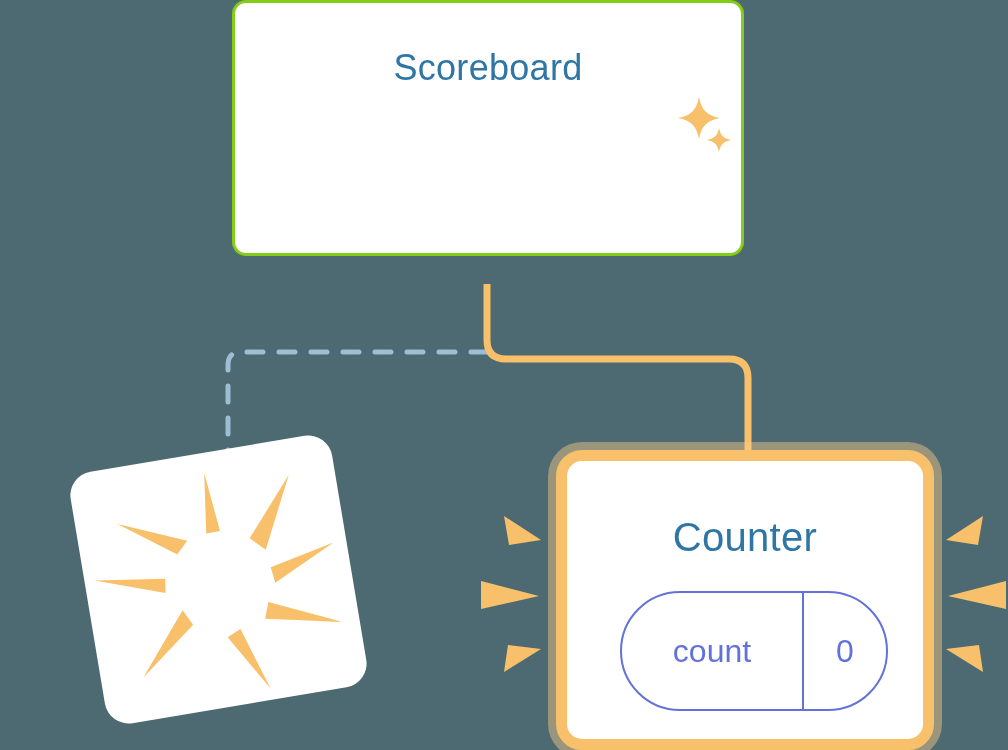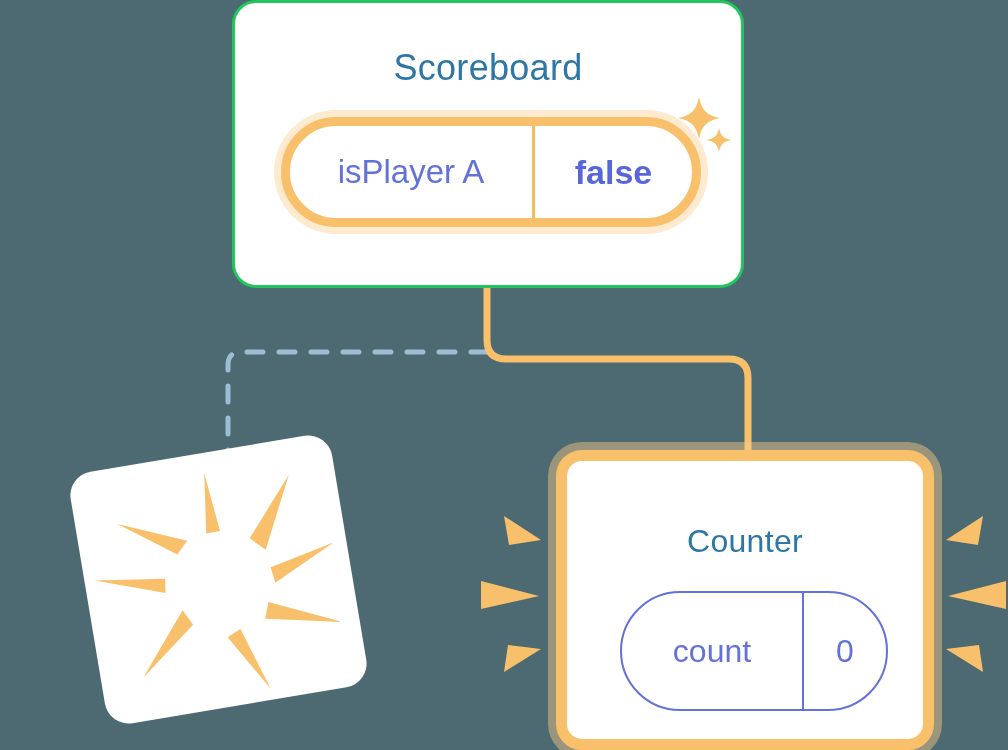--- a/index.html
+++ b/index.html
@@ -17,24 +17,24 @@
     background: #4d6a72;
     overflow: hidden;
   }
 
   
   .card-scoreboard {
     position: absolute;
     left: 232px;
     top: 0px;
     width: 512px;
-    height: 288px;
-    background: #ffffff;
-    border: 3px solid #22c55e;
-    border-radius: 24px;
+    height: 256px;
+    background: #ffffff;
+    border: 3px solid #84cc16;
+    border-radius: 14px;
     box-sizing: border-box;
     z-index: 5;
   }
   .card-title-blue {
     position: absolute;
     left: 0;
     right: 0;
     top: 44px;
     text-align: center;
     font-size: 36px;
@@ -95,22 +95,22 @@
     width: 378px;
     height: 300px;
     background: #ffffff;
     border: 11px solid #f8c06a;
     border-radius: 26px;
     box-sizing: border-box;
     box-shadow: 0 0 0 8px rgba(250, 203, 136, 0.45);
     z-index: 5;
   }
   .card-counter .card-title-blue {
-    top: 62px;
-    font-size: 32px;
+    top: 54px;
+    font-size: 40px;
   }
 
   
   .pill-plain {
     position: absolute;
     left: 53px;
     top: 130px;
     width: 268px;
     height: 120px;
     border-radius: 999px;
@@ -191,25 +191,20 @@
   <svg class="connectors" viewBox="0 0 1008 750" width="1008" height="750">
 
     <path d="M 487 352 L 241 352 Q 228 352 228 365 L 228 467" fill="none" stroke="#9cbdd4" stroke-width="5" stroke-linecap="round" stroke-dasharray="16 16"></path>
 
     <path d="M 487 284 L 487 340 Q 487 359 506 359 L 729 359 Q 748 359 748 378 L 748 458" fill="none" stroke="#f8c06a" stroke-width="7" stroke-linecap="butt"></path>
   </svg>
 
   <div class="card-scoreboard">
     <div class="card-title-blue">Scoreboard</div>
 
-    <div class="pill-orange">
-      <div class="seg-key">isPlayer A</div>
-      <div class="divider"></div>
-      <div class="seg-val">false</div>
-    </div>
   </div>
 
   <svg class="sparkle" style="left:676px; top:95px;" width="46" height="46" viewBox="0 0 46 46">
     <path d="M23 2 C25.5 15 31 20.5 44 23 C31 25.5 25.5 31 23 44 C20.5 31 15 25.5 2 23 C15 20.5 20.5 15 23 2 Z" fill="#f8c06a"></path>
   </svg>
   <svg class="sparkle" style="left:705px; top:126px;" width="28" height="28" viewBox="0 0 28 28">
     <path d="M14 2 C15.5 9.5 18.5 12.5 26 14 C18.5 15.5 15.5 18.5 14 26 C12.5 18.5 9.5 15.5 2 14 C9.5 12.5 12.5 9.5 14 2 Z" fill="#f8c06a"></path>
   </svg>
 
   <div class="card-burst">

